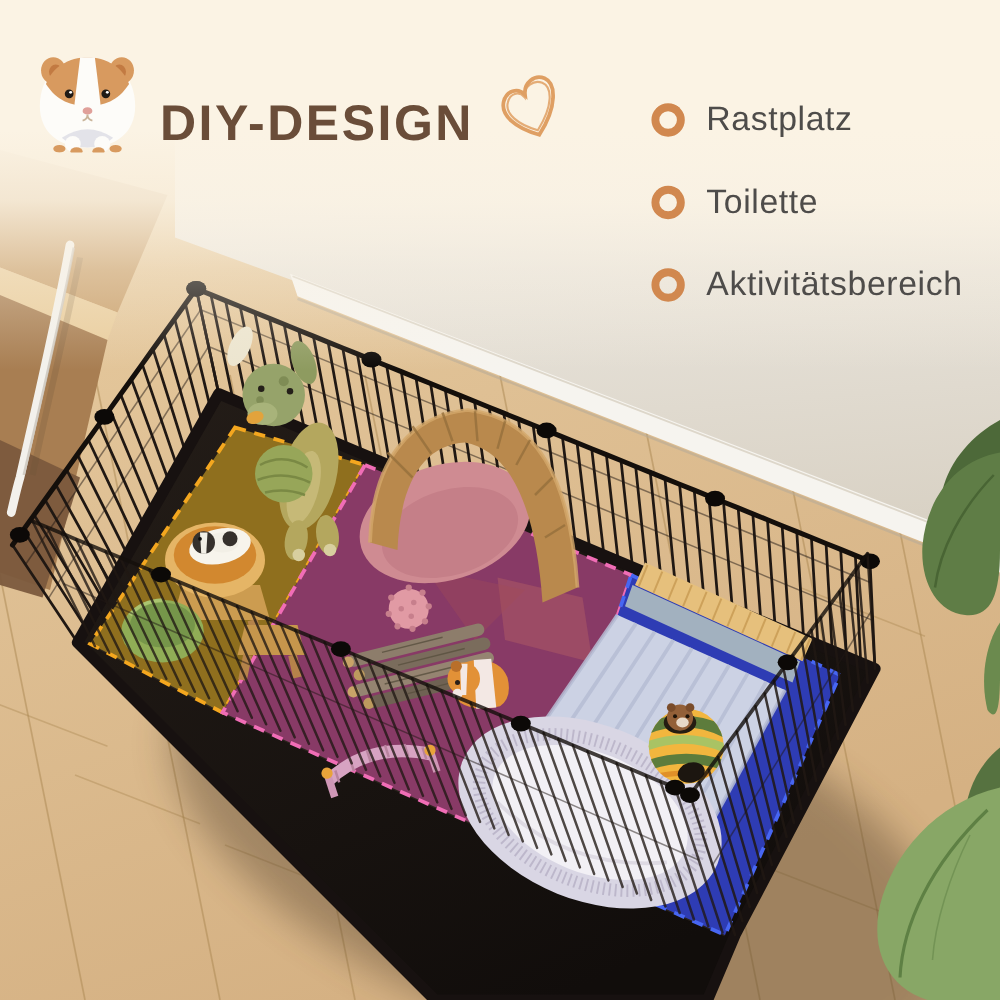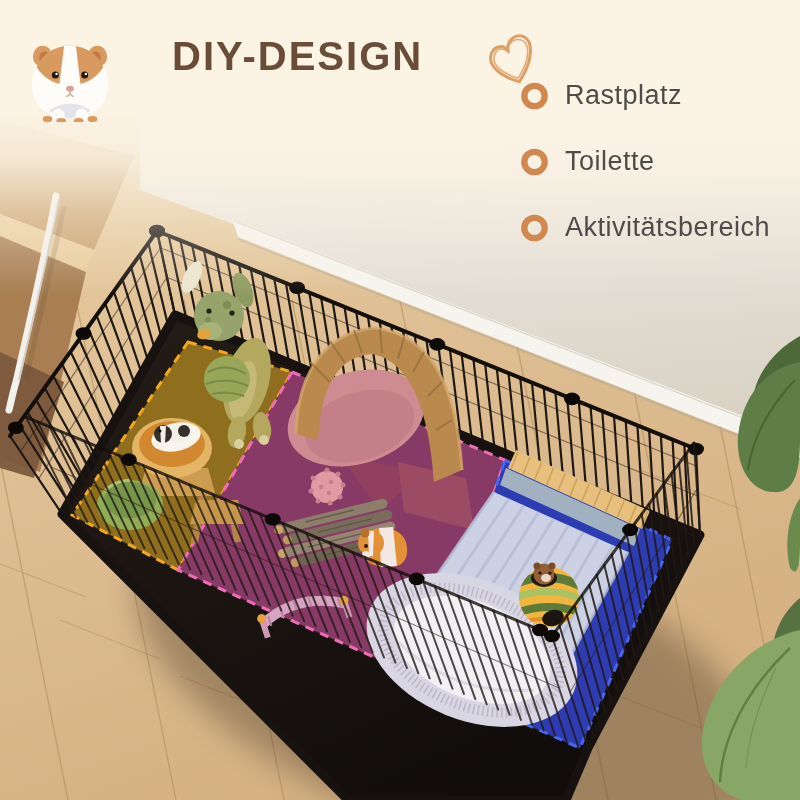--- a/index.html
+++ b/index.html
@@ -15,21 +15,21 @@
   .wire{fill:none;stroke:#201813;stroke-width:1.2;opacity:.5;}
   .clip{fill:#0c0907;}
   .seam{stroke:#aa8751;stroke-width:1.4;opacity:.5;}
   .joint{stroke:#aa8751;stroke-width:1.3;opacity:.4;}
   #pad-stripes line{stroke:#b6bdd4;stroke-width:3;opacity:.85;}
   #plank-slats line{stroke:#c79a52;stroke-width:1.6;opacity:.8;}
   
   .fade{position:absolute;left:0;top:0;width:800px;height:800px;pointer-events:none;
     background:linear-gradient(180deg,#fbf3e4 0%,#fbf3e4 13%,rgba(251,243,228,.85) 20%,
                rgba(251,243,228,.4) 27%,rgba(251,243,228,0) 37%);}
-  .header{position:absolute;left:26px;top:34px;display:flex;align-items:flex-start;z-index:5;gap:44px;}
+  .header{position:absolute;left:26px;top:34px;display:flex;align-items:flex-end;z-index:5;}
   .header h1{margin:0 0 0 14px;font-size:40px;font-weight:bold;letter-spacing:2px;color:#6a4d39;}
   .heart{margin-left:10px;margin-top:-6px;}
   .features{position:absolute;left:518px;top:79px;z-index:5;list-style:none;margin:0;padding:0;text-align:center;}
   .features li{display:flex;align-items:center;margin-bottom:33px;}
   .features .lbl{margin-left:14px;font-size:27px;color:#4e4c4a;letter-spacing:.5px;}
 </style>
 </head>
 <body>
 
 <div class="stage">

